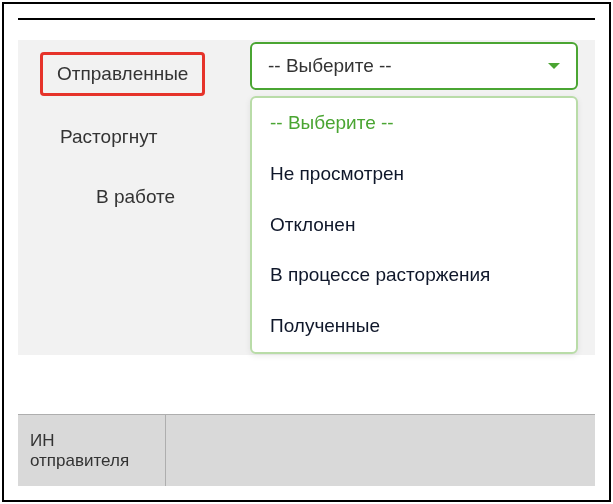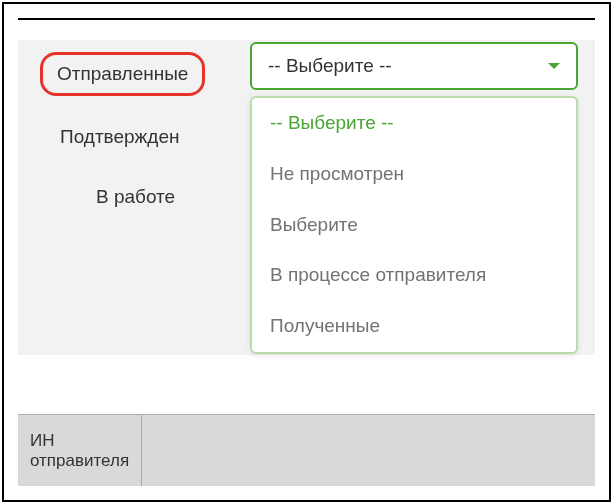--- a/index.html
+++ b/index.html
@@ -47,21 +47,21 @@
       padding-left: 22px;
       height: 60px;
     }
     .tab-label {
       font-size: 19px;
       color: #333;
       cursor: pointer;
     }
     .tab-active-border {
       border: 3px solid #e6332a;
-      border-radius: 16px;
+      border-radius: 4px;
       padding: 8px 14px;
       display: inline-block;
     }
     .tab-row-1 {
       padding-top: 8px;
     }
     .tab-row-2 {
       padding-left: 42px;
       padding-top: 14px;
     }
@@ -102,21 +102,21 @@
       border: 2px solid #b9dca8;
       border-radius: 6px;
       background: #fff;
       margin-top: 6px;
       box-shadow: 0 2px 6px rgba(0,0,0,0.08);
       overflow: hidden;
     }
     .dropdown-option {
       padding: 14px 18px;
       font-size: 19px;
-      color: #737373;
+      color: #0f172a;
       cursor: pointer;
       line-height: 1.2;
     }
     .dropdown-option.selected {
       color: #4aa532;
       font-weight: 500;
     }
     .table-header {
       position: absolute;
       bottom: 0;
@@ -131,58 +131,58 @@
     .table-header-cell {
       font-size: 17px;
       color: #333;
       border-right: 1px solid #aeaeae;
       height: 100%;
       display: flex;
       align-items: center;
       padding: 0 12px;
     }
     .th1 {
-      width: 124px;
+      width: 148px;
     }
     .th2 {
       width: 90px;
       border-right: none;
     }
   </style>
 </head>
 <body>
 
 <div class="outer-frame">
   <div class="inner-area">
     <div class="top-divider"></div>
 
     <div class="tabs-area">
       <div class="tab-row tab-row-1">
         <span class="tab-active-border">
           <span class="tab-label">Отправленные</span>
         </span>
       </div>
       <div class="tab-row tab-row-2">
-        <span class="tab-label">Подтвержден</span>
+        <span class="tab-label">Расторгнут</span>
       </div>
       <div class="tab-row tab-row-3">
         <span class="tab-label">В работе</span>
       </div>
     </div>
 
     <div class="dropdown-container">
       <div class="dropdown-selected">
         <span class="dropdown-selected-text">-- Выберите --</span>
         <span class="dropdown-caret"></span>
       </div>
       <div class="dropdown-list">
         <div class="dropdown-option selected">-- Выберите --</div>
         <div class="dropdown-option">Не просмотрен</div>
-        <div class="dropdown-option">Выберите</div>
-        <div class="dropdown-option">В процессе отправителя</div>
+        <div class="dropdown-option">Отклонен</div>
+        <div class="dropdown-option">В процессе расторжения</div>
         <div class="dropdown-option">Полученные</div>
       </div>
     </div>
 
     <div class="table-header">
       <div class="table-header-cell th1">ИН отправителя</div>
     </div>
   </div>
 </div>
 

